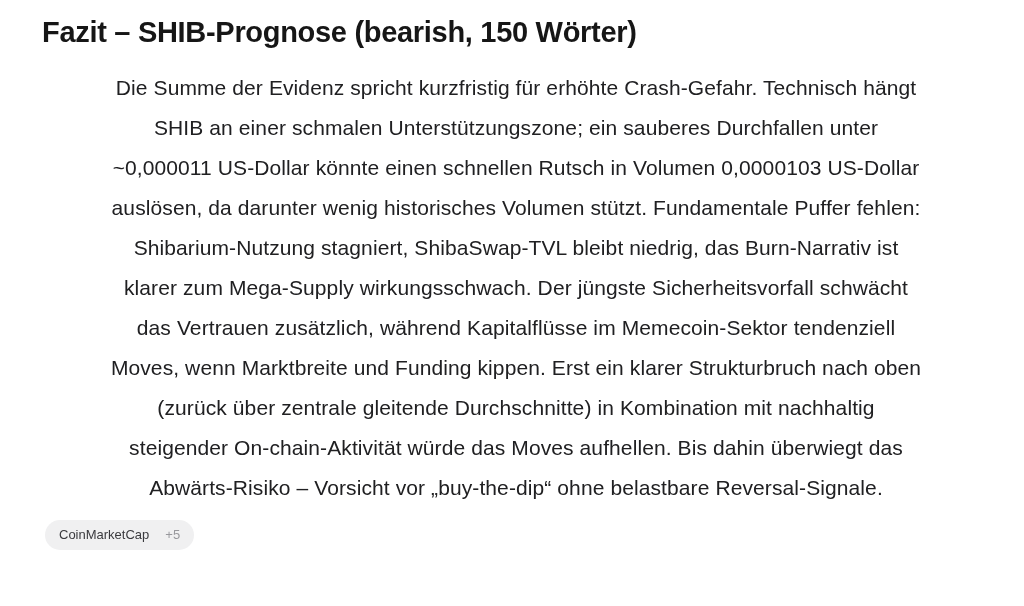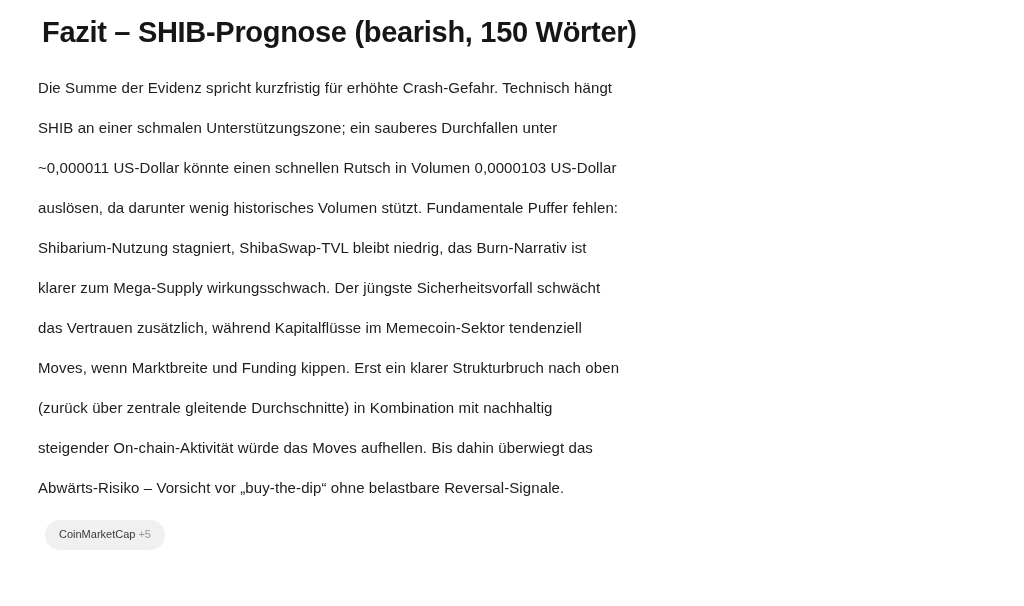--- a/index.html
+++ b/index.html
@@ -22,35 +22,36 @@
     font-size: 29px;
     line-height: 36px;
     font-weight: 700;
     letter-spacing: -0.3px;
     color: #161616;
   }
   .paragraph {
     margin-top: 18px;
   }
   .line {
-    font-size: 15px;
+    font-size: 21px;
     line-height: 40px;
     color: #202022;
     white-space: nowrap;
     letter-spacing: 0.1px;
+    text-align: center;
   }
   .source-chip {
     display: inline-flex;
     align-items: center;
-    gap: 3px;
+    gap: 16px;
     margin: 12px 0 0 7px;
     padding: 5px 14px 6px 14px;
     background: #f0f0f1;
     border-radius: 16px;
-    font-size: 11px;
+    font-size: 13px;
     line-height: 19px;
     cursor: pointer;
     user-select: none;
     justify-content: center;
   }
   .source-chip .chip-label {
     color: #3a3a3e;
   }
   .source-chip .chip-count {
     color: #98989d;

